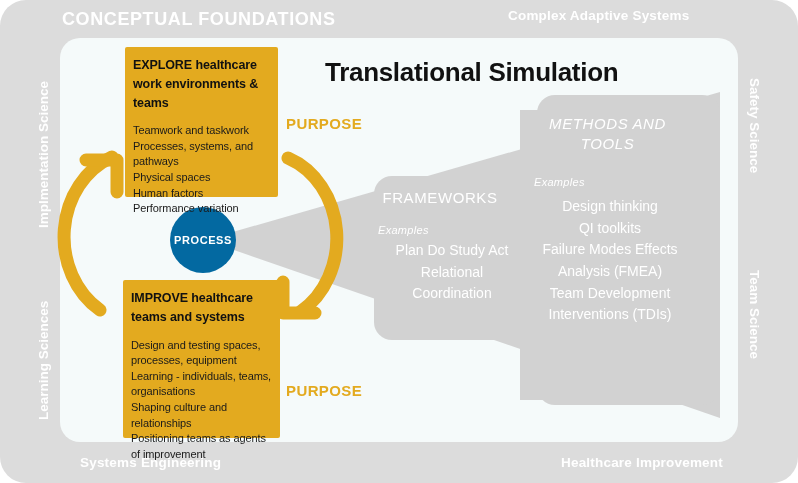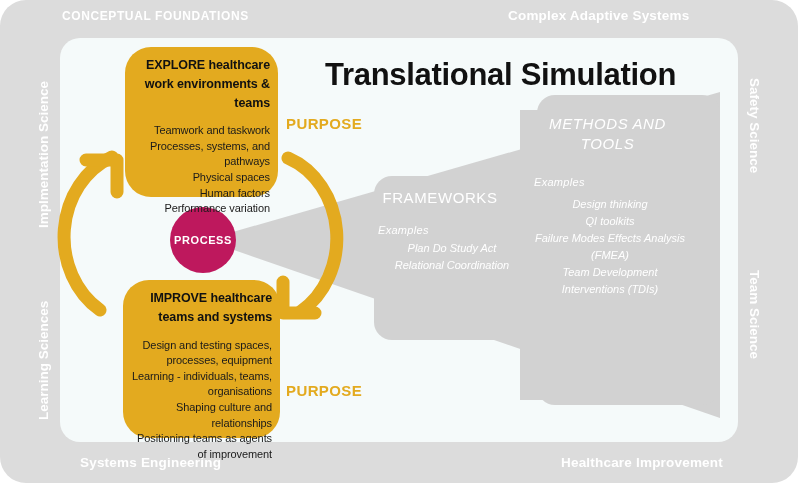--- a/index.html
+++ b/index.html
@@ -38,21 +38,21 @@
   
   .frame-label {
     position: absolute;
     color: #ffffff;
     font-weight: bold;
     letter-spacing: 0.2px;
     white-space: nowrap;
   }
   #lbl-conceptual {
     left: 62px; top: 9px;
-    font-size: 12px;
+    font-size: 18px;
     letter-spacing: 0.6px;
   }
   #lbl-complex {
     left: 508px; top: 8px;
     font-size: 13.5px;
   }
   #lbl-sys-eng {
     left: 80px; top: 455px;
     font-size: 13.5px;
   }
@@ -74,21 +74,21 @@
   }
   #lbl-impl-sci  { left: 36px; top: 228px; transform: rotate(-90deg); }
   #lbl-learn-sci { left: 36px; top: 420px; transform: rotate(-90deg); }
   #lbl-safety-sci{ left: 762px; top: 78px;  transform: rotate(90deg); }
   #lbl-team-sci  { left: 762px; top: 270px; transform: rotate(90deg); }
 
   
   #main-title {
     position: absolute;
     left: 325px; top: 57px;
-    font-size: 31px;
+    font-size: 26px;
     font-weight: bold;
     color: #111111;
     letter-spacing: -0.3px;
     white-space: nowrap;
   }
 
   
   #funnel-svg {
     position: absolute;
     left: 0; top: 0;
@@ -114,54 +114,53 @@
     font-size: 11px;
     font-style: italic;
     letter-spacing: 0.3px;
   }
   #frameworks-examples { left: 378px; top: 224px; }
   #methods-examples    { left: 534px; top: 176px; }
 
   .funnel-list {
     position: absolute;
     color: #ffffff;
-    font-size: 11px;
+    font-size: 14px;
     text-align: center;
     line-height: 1.55;
-    font-style: italic;
   }
   #frameworks-list { left: 382px; top: 240px; width: 140px; }
   #methods-list    { left: 530px; top: 196px; width: 160px; }
 
   
   #process-circle {
     position: absolute;
     left: 170px; top: 207px;
     width: 66px; height: 66px;
     border-radius: 50%;
-    background: #be185d;
+    background: #0369a1;
     display: flex;
     align-items: center;
     justify-content: center;
   }
   #process-circle .lbl {
     color: #ffffff;
     font-size: 11px;
     font-weight: bold;
     letter-spacing: 0.6px;
   }
 
   
   .gold-box {
     position: absolute;
     background: #e3aa1f;
-    border-radius: 26px;
+    border-radius: 2px;
     box-sizing: border-box;
     padding: 9px 8px 18px 8px;
-    text-align: right;
+    text-align: left;
   }
   #box-explore { left: 125px; top: 47px;  width: 153px; height: 150px; }
   #box-improve { left: 123px; top: 280px; width: 157px; height: 158px; }
 
   .gold-box .title {
     color: #111111;
     font-weight: bold;
     font-size: 12.5px;
     line-height: 1.5;
     letter-spacing: -0.1px;

